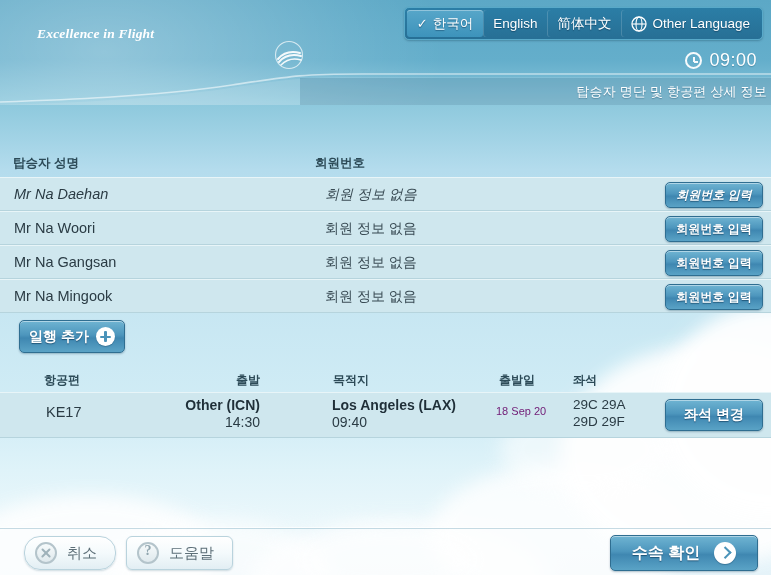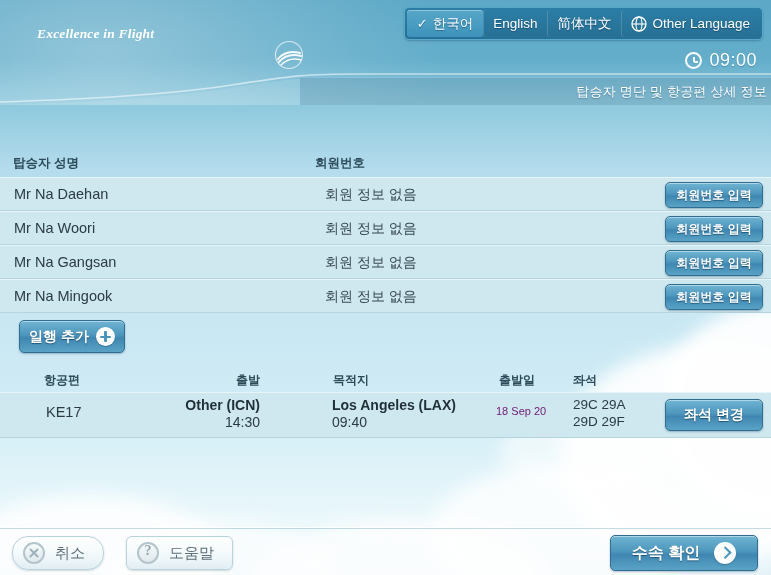--- a/index.html
+++ b/index.html
@@ -178,21 +178,21 @@
   .footer-divider { position: absolute; left: 0; top: 527px; width: 771px; height: 1px; background: rgba(255,255,255,.75); box-shadow: 0 1px 0 rgba(130,175,195,.45); }
 
   .btn-light {
     position: absolute; display: inline-flex; align-items: center; gap: 10px;
     height: 34px; padding: 0 18px 0 10px;
     background: linear-gradient(180deg,#ffffff 0%, #f4fafc 50%, #e2eef3 100%);
     border: 1px solid #b9d3dd; border-radius: 6px;
     box-shadow: inset 0 1px 0 #ffffff, 0 1px 2px rgba(0,60,90,.18);
     font-size: 15px; color: #5d6f78; cursor: pointer; white-space: nowrap;
   }
-  .btn-cancel { left: 12px; top: 536px; border-radius: 16px; }
+  .btn-cancel { left: 24px; top: 536px; border-radius: 16px; }
   .btn-help { left: 126px; top: 536px; }
   .grey-circ {
     width: 22px; height: 22px; border-radius: 50%; flex: 0 0 22px;
     background: linear-gradient(180deg,#f6fafb,#dfe9ed);
     border: 2px solid #b4c4cb; position: relative;
   }
   .grey-circ .x1, .grey-circ .x2 { position: absolute; left: 3px; top: 8px; width: 12px; height: 2.2px; background: #9fb2ba; border-radius: 1px; }
   .grey-circ .x1 { transform: rotate(45deg); }
   .grey-circ .x2 { transform: rotate(-45deg); }
   .grey-circ .qm { position: absolute; left: 0; top: -1px; width: 18px; text-align: center; font-size: 14px; font-weight: bold; color: #90a5ae; font-family: "Liberation Serif", serif; }
@@ -272,21 +272,21 @@
         <span>Other Language</span>
       </div>
     </div>
   </div>
 
   <div class="pax-head">
     <span class="c-name">탑승자 성명</span>
     <span class="c-member">회원번호</span>
   </div>
 
-  <div class="pax-row" style="top:177px;">
+  <div class="pax-row" style="top:177px;font-style:italic;">
     <span class="pax-name">Mr Na Daehan</span>
     <span class="pax-member">회원 정보 없음</span>
     <div class="btn-blue btn-member">
       <span>회원번호 입력</span>
     </div>
   </div>
 
   <div class="pax-row" style="top:211px;">
     <span class="pax-name">Mr Na Woori</span>
     <span class="pax-member">회원 정보 없음</span>

